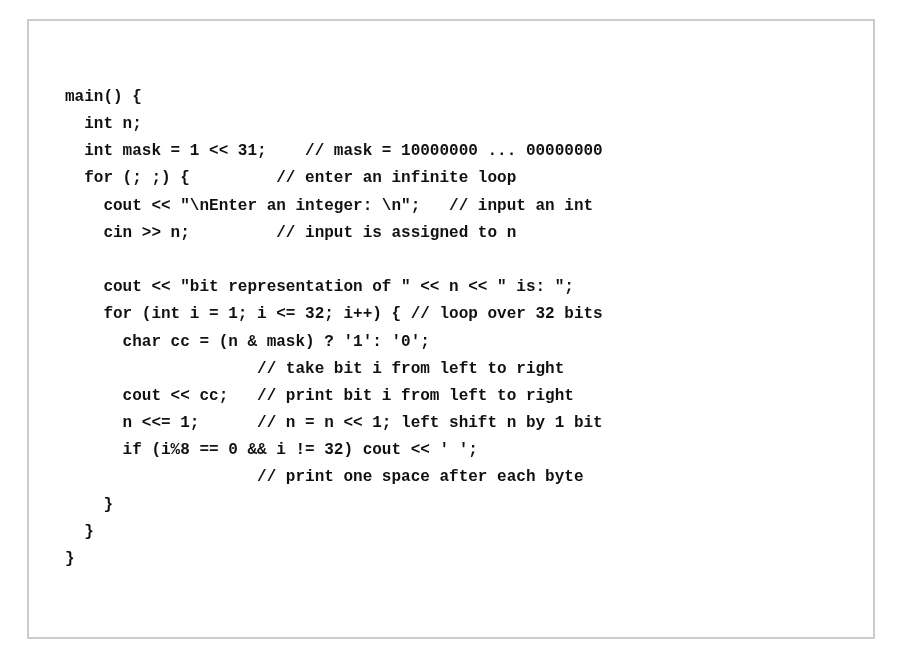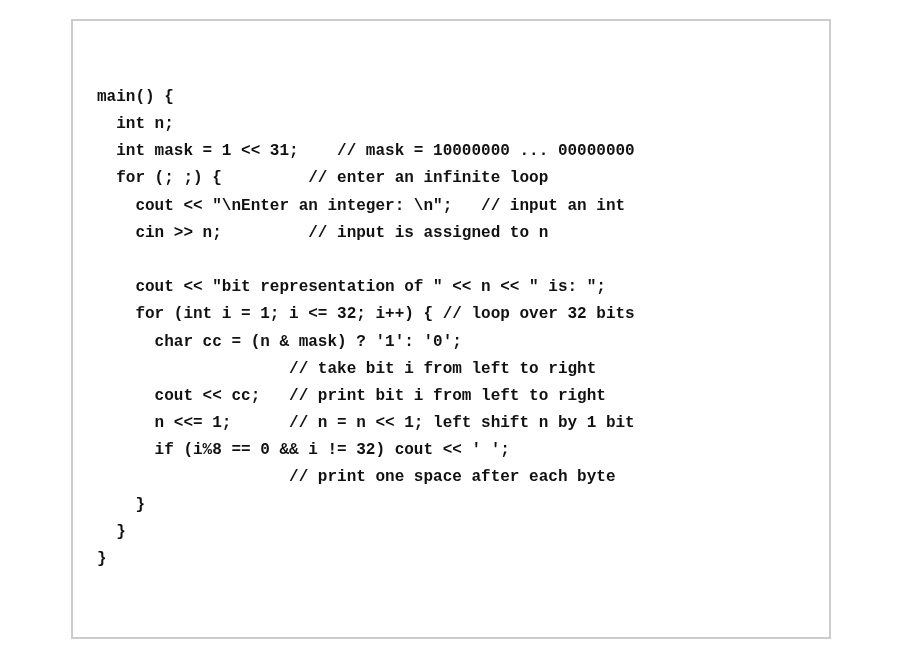--- a/index.html
+++ b/index.html
@@ -13,22 +13,22 @@
       display: flex;
       justify-content: center;
       align-items: center;
       min-height: 100vh;
       font-family: 'Courier New', Courier, monospace;
     }
 
     .code-container {
       background: #ffffff;
       border: 2px solid #cccccc;
-      padding: 24px 24px;
-      width: 760px;
+      padding: 24px 36px;
+      width: 848px;
       min-height: 620px;
       display: flex;
       flex-direction: column;
       justify-content: center;
     }
 
     .code-block {
       font-family: 'Courier New', Courier, monospace;
       font-size: 16px;
       font-weight: bold;

